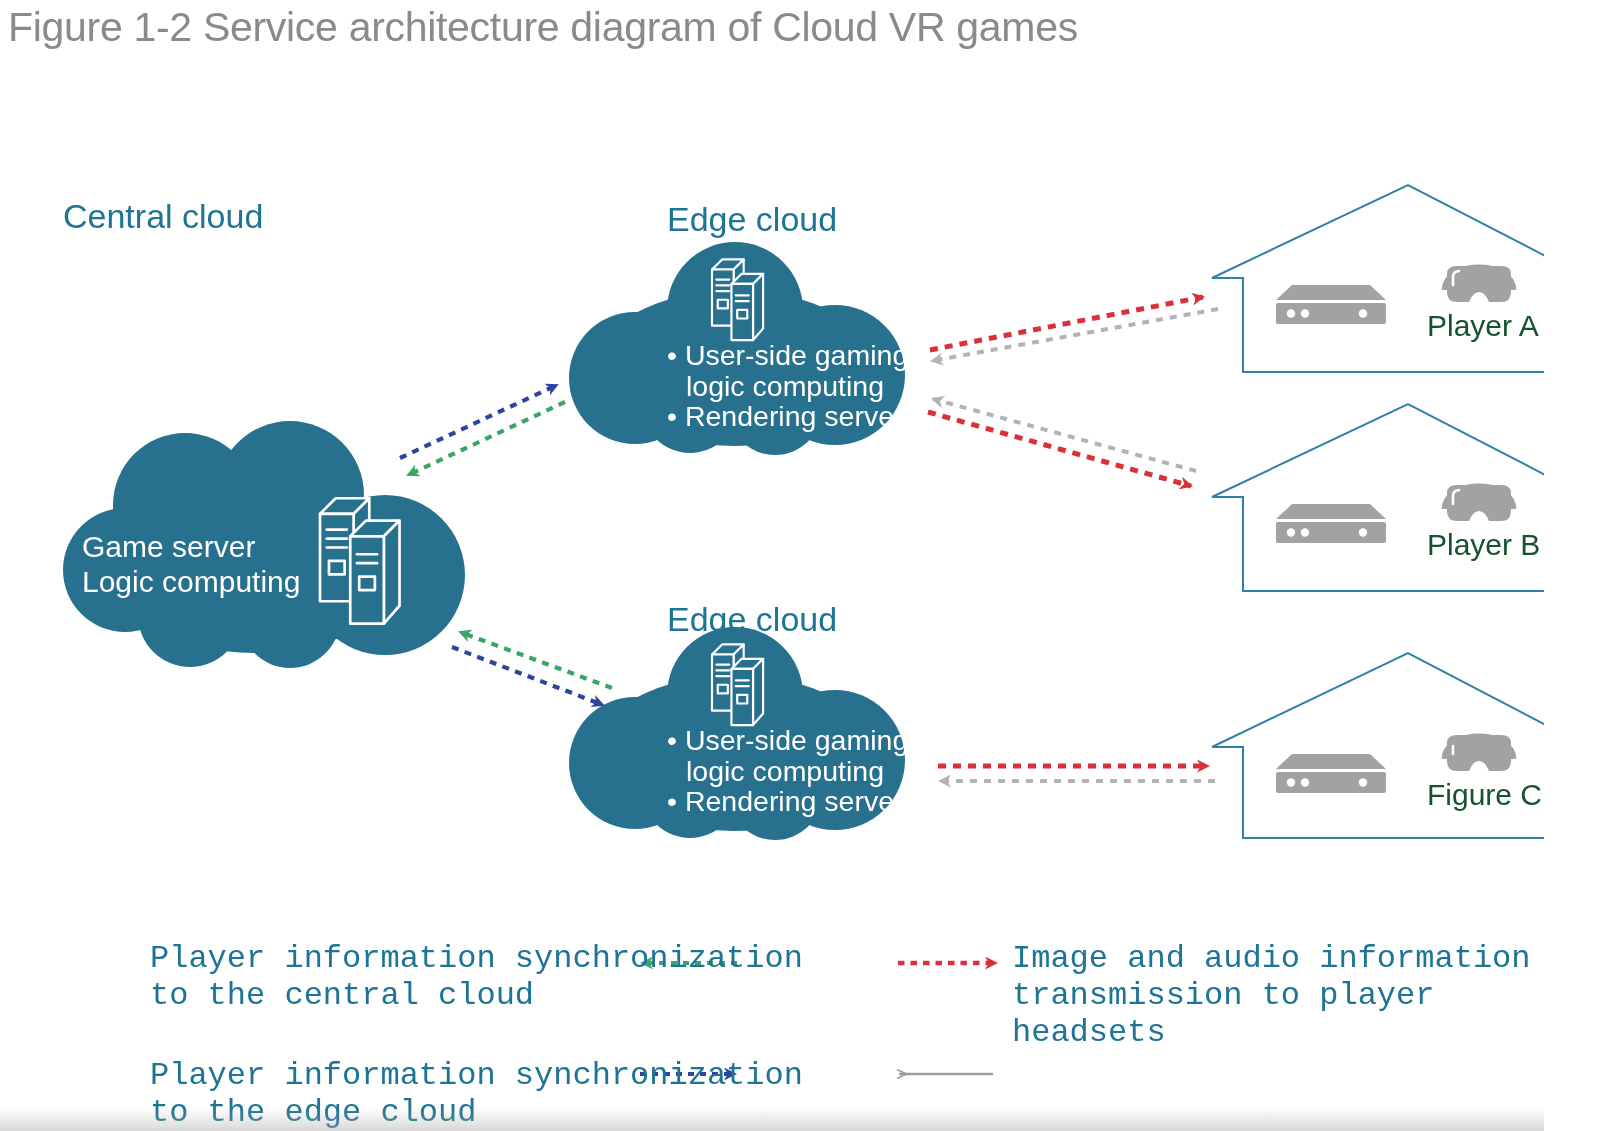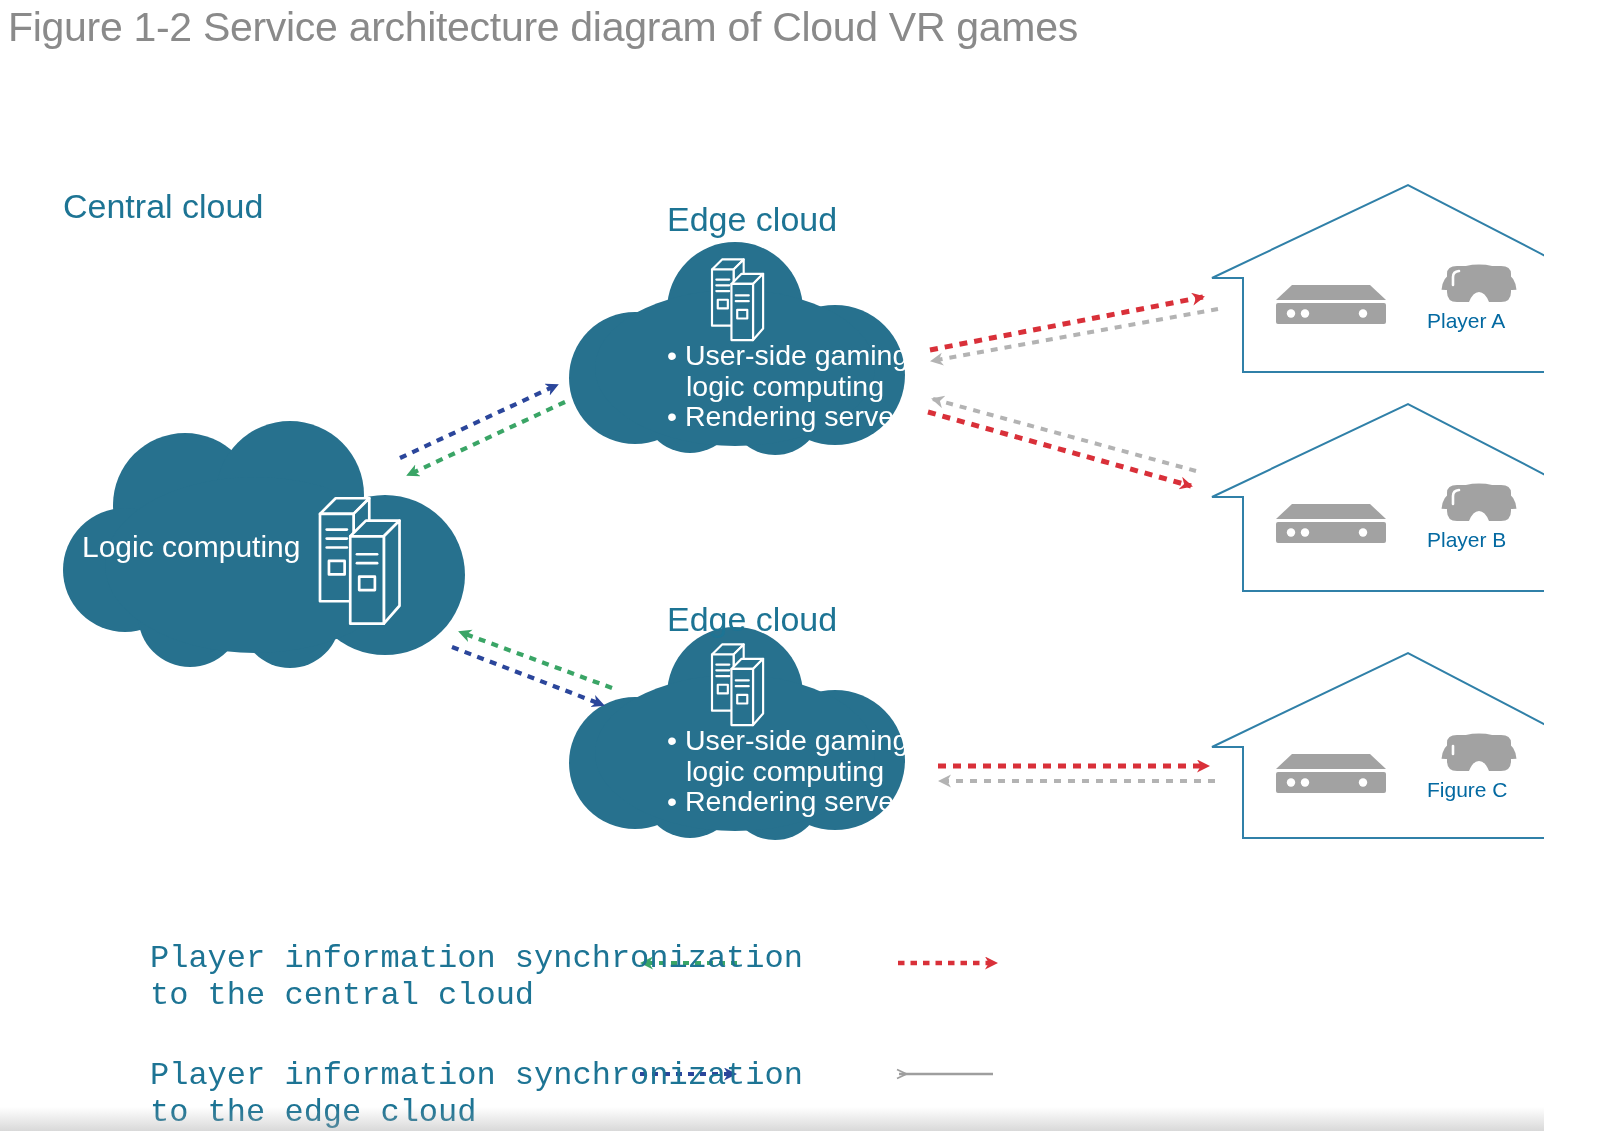--- a/index.html
+++ b/index.html
@@ -5,21 +5,21 @@
   html,body{margin:0;padding:0;background:#fff;}
   .canvas{position:relative;width:1544px;height:1131px;background:#ffffff;overflow:hidden;
           font-family:"Liberation Sans",sans-serif;}
   svg.overlay{position:absolute;left:0;top:0;}
   .title{position:absolute;left:8px;top:4px;font-size:41px;color:#8a8a8a;letter-spacing:-0.3px;white-space:nowrap;}
   .cloud-label{position:absolute;font-size:34px;color:#1d7494;white-space:nowrap;}
   .cloud-text{position:absolute;color:#ffffff;}
   .central-lines{font-size:30px;line-height:35px;white-space:nowrap;}
   .bullets{width:244px;font-size:28.5px;line-height:30.5px;margin-left:37px;}
   .bullet{padding-left:19px;text-indent:-19px;}
-  .player-label{position:absolute;font-size:21px;color:#0369a1;white-space:nowrap;}
+  .player-label{position:absolute;font-size:30px;color:#14532d;white-space:nowrap;}
   .legend-text{position:absolute;font-size:32px;line-height:37px;color:#1d7494;white-space:pre-line;font-family:Liberation Mono, monospace;}
   .bottom-shade{position:absolute;left:0;right:0;bottom:0;height:24px;
           background:linear-gradient(to bottom,rgba(190,190,190,0),rgba(170,170,170,0.45));}
 </style>
 </head>
 <body>
 
 <div class="canvas">
 
 <svg class="overlay" width="1600" height="1131" viewBox="0 0 1600 1131">
@@ -190,25 +190,26 @@
   <g fill="none">
     <line x1="737" y1="963" x2="642" y2="963" stroke="#3aa566" stroke-width="4" stroke-dasharray="6 6" marker-end="url(#ah-green)"></line>
     <line x1="640" y1="1074" x2="735" y2="1074" stroke="#2b469b" stroke-width="4" stroke-dasharray="6 6" marker-end="url(#ah-navy)"></line>
     <line x1="898" y1="963" x2="996" y2="963" stroke="#d93039" stroke-width="4.5" stroke-dasharray="6.5 6" marker-end="url(#ah-red)"></line>
     <line x1="993" y1="1074" x2="899" y2="1074" stroke="#9e9e9e" stroke-width="2.4" marker-end="url(#ah-grayline)"></line>
   </g>
 </svg>
 
 <div class="title">Figure 1-2 Service architecture diagram of Cloud VR games</div>
 
-<div class="cloud-label" style="left:63px;top:187px">Central cloud</div>
+<div class="cloud-label" style="left:63px;top:197px">Central cloud</div>
 <div class="cloud-label" style="left:667px;top:200px">Edge cloud</div>
 <div class="cloud-label" style="left:667px;top:600px">Edge cloud</div>
 
 <div class="cloud-text central-lines" style="left:82px;top:529px">
+  <div>Game server</div>
   <div>Logic computing</div>
 </div>
 
 <div class="cloud-text bullets" style="left:630px;top:340px">
   <div class="bullet">• User-side gaming logic computing</div>
   <div class="bullet">• Rendering server</div>
 </div>
 
 <div class="cloud-text bullets" style="left:630px;top:725px">
   <div class="bullet">• User-side gaming logic computing</div>
@@ -216,16 +217,18 @@
 </div>
 
 <div class="player-label" style="left:1427px;top:309px">Player A</div>
 <div class="player-label" style="left:1427px;top:528px">Player B</div>
 <div class="player-label" style="left:1427px;top:778px">Figure C</div>
 
 <div class="legend-text" style="left:150px;top:940px">Player information synchronization
 to the central cloud</div>
 <div class="legend-text" style="left:150px;top:1057px">Player information synchronization
 to the edge cloud</div>
+<div class="legend-text" style="left:1012px;top:940px">Image and audio information
+transmission to player headsets</div>
 
 <div class="bottom-shade"></div>
 
 </div>
 
 </body></html>

